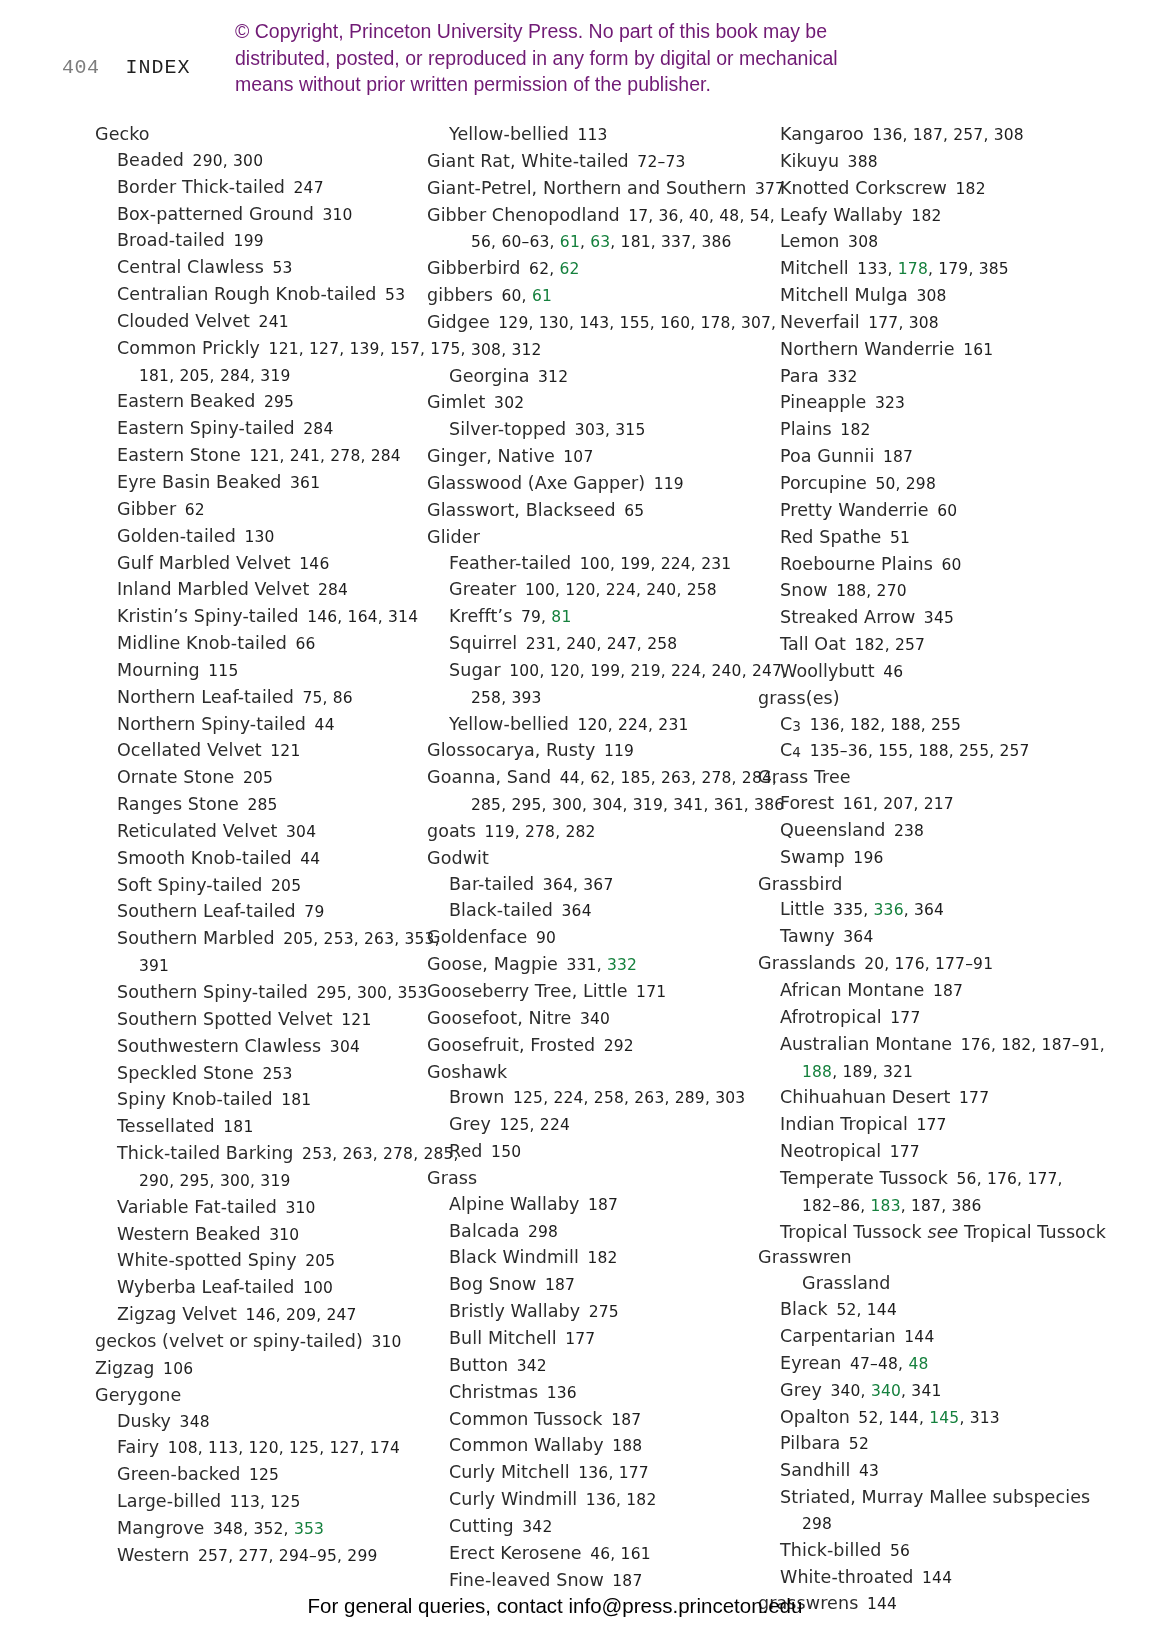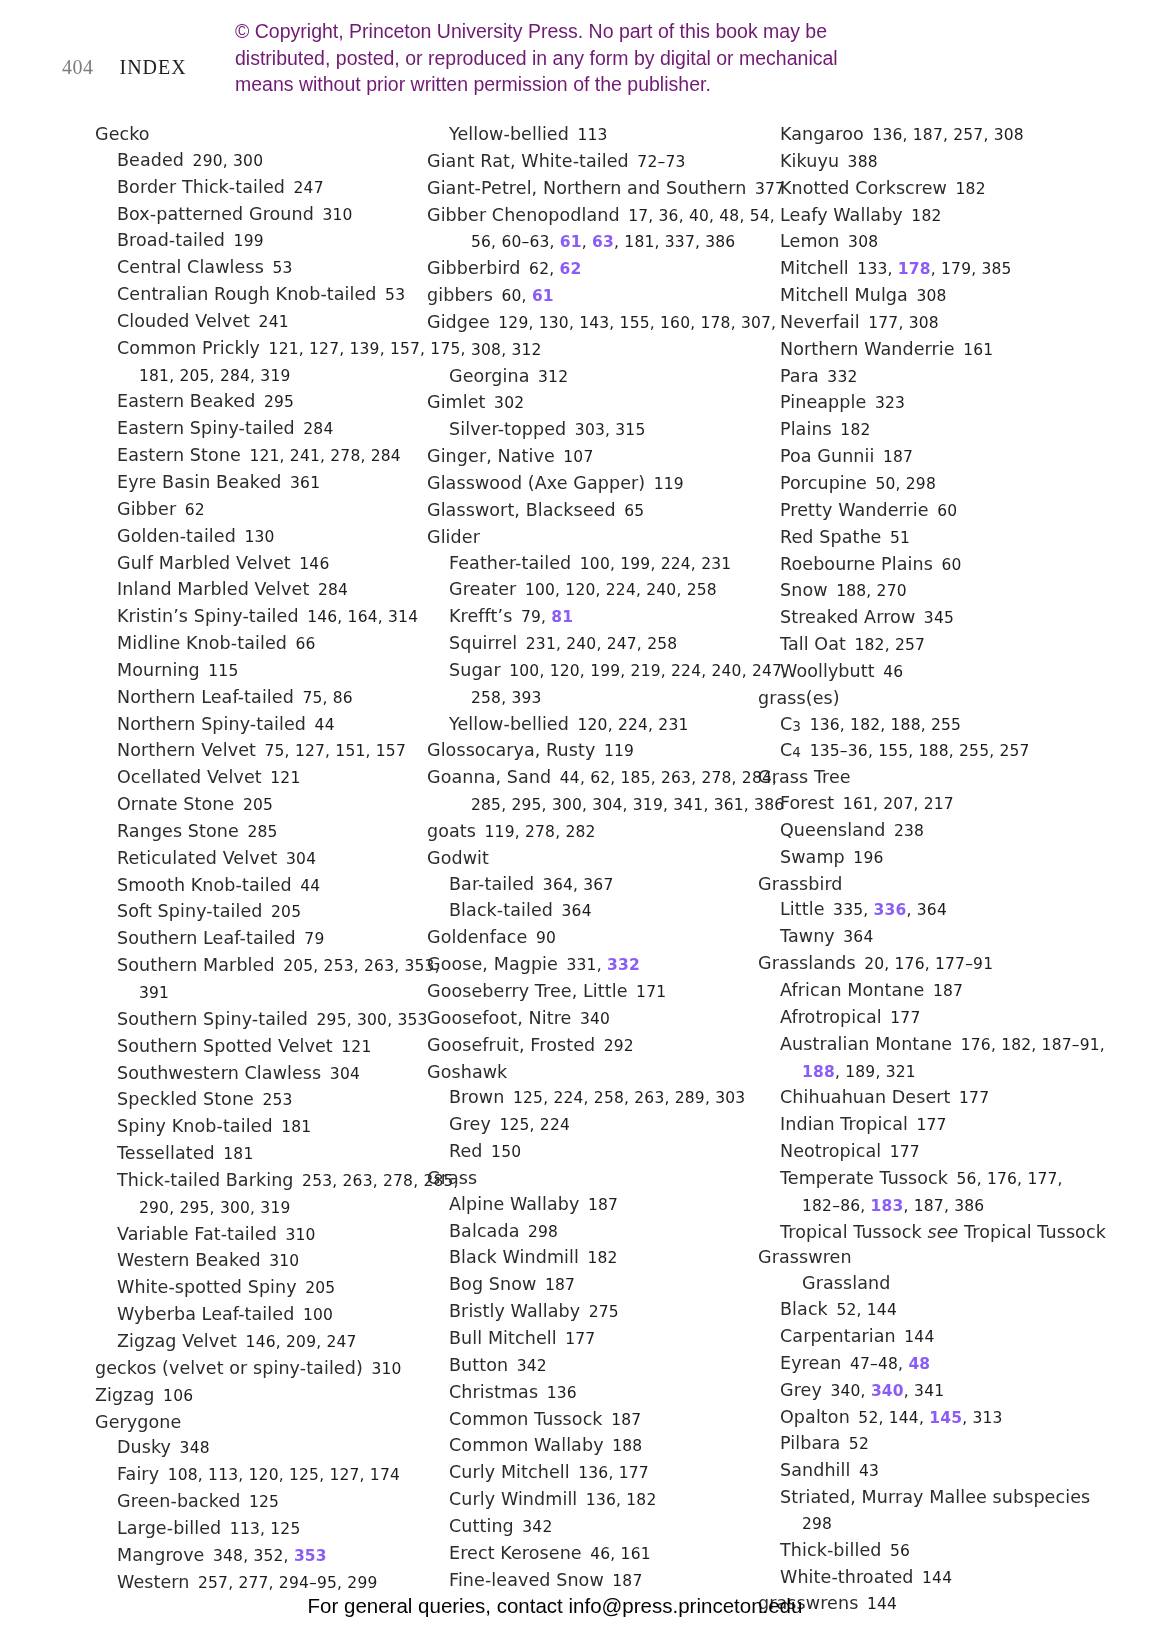--- a/index.html
+++ b/index.html
@@ -4,21 +4,21 @@
 <style>
   html,body{margin:0;padding:0;}
   body{
     width:1176px;height:1650px;background:#ffffff;position:relative;
     font-family:"DejaVu Sans",sans-serif;color:#222;
     -webkit-font-smoothing:antialiased;
   }
   
   .folio-block{
     position:absolute;left:62px;top:56px;white-space:nowrap;
-    font-family:Liberation Serif, serif;font-size:20px;
+    font-family:Liberation Mono, monospace;font-size:20px;
   }
   .folio{color:#7d7d7d;margin-right:26px;letter-spacing:0.5px;}
   .section-title{color:#1f1f1f;letter-spacing:1px;}
   .copyright{
     position:absolute;left:235px;top:18px;width:680px;
     font-family:"Liberation Sans",sans-serif;font-size:19.5px;line-height:26.5px;
     color:#701a75;
   }
   
   .index-col{position:absolute;top:122px;width:340px;overflow:visible;}
@@ -29,21 +29,21 @@
     line-height:25.85px;white-space:nowrap;
     font-size:17.5px;color:#2c2c2c;letter-spacing:0.1px;
   }
   .line.l1{padding-left:22px;}
   .line.l2{padding-left:44px;}
   .term{color:#2c2c2c;}
   .pages{
     font-size:15.5px;color:#1d1d1d;margin-left:0.55em;letter-spacing:0.2px;
   }
   .pages.cont{margin-left:0;}
-  .pages b{font-weight:700;color:#8b5cf6;}
+  .pages b{font-weight:400;color:#15803d;}
   .term i{}
   .sub{font-size:0.78em;position:relative;top:0.07em;}
   
   .footer{
     position:absolute;left:0;top:1594px;width:1110px;text-align:center;
     font-family:"Liberation Sans",sans-serif;font-size:20.5px;color:#000;
   }
 </style>
 </head>
 <body>
@@ -75,21 +75,20 @@
     <div class="line l1"><span class="term">Eyre Basin Beaked</span><span class="pages">361</span></div>
     <div class="line l1"><span class="term">Gibber</span><span class="pages">62</span></div>
     <div class="line l1"><span class="term">Golden-tailed</span><span class="pages">130</span></div>
     <div class="line l1"><span class="term">Gulf Marbled Velvet</span><span class="pages">146</span></div>
     <div class="line l1"><span class="term">Inland Marbled Velvet</span><span class="pages">284</span></div>
     <div class="line l1"><span class="term">Kristin’s Spiny-tailed</span><span class="pages">146, 164, 314</span></div>
     <div class="line l1"><span class="term">Midline Knob-tailed</span><span class="pages">66</span></div>
     <div class="line l1"><span class="term">Mourning</span><span class="pages">115</span></div>
     <div class="line l1"><span class="term">Northern Leaf-tailed</span><span class="pages">75, 86</span></div>
     <div class="line l1"><span class="term">Northern Spiny-tailed</span><span class="pages">44</span></div>
-    <div class="line l1"><span class="term">Northern Velvet</span><span class="pages">75, 127, 151, 157</span></div>
     <div class="line l1"><span class="term">Ocellated Velvet</span><span class="pages">121</span></div>
     <div class="line l1"><span class="term">Ornate Stone</span><span class="pages">205</span></div>
     <div class="line l1"><span class="term">Ranges Stone</span><span class="pages">285</span></div>
     <div class="line l1"><span class="term">Reticulated Velvet</span><span class="pages">304</span></div>
     <div class="line l1"><span class="term">Smooth Knob-tailed</span><span class="pages">44</span></div>
     <div class="line l1"><span class="term">Soft Spiny-tailed</span><span class="pages">205</span></div>
     <div class="line l1"><span class="term">Southern Leaf-tailed</span><span class="pages">79</span></div>
     <div class="line l1"><span class="term">Southern Marbled</span><span class="pages">205, 253, 263, 353,</span></div>
     <div class="line l2"><span class="pages cont">391</span></div>
     <div class="line l1"><span class="term">Southern Spiny-tailed</span><span class="pages">295, 300, 353</span></div>

